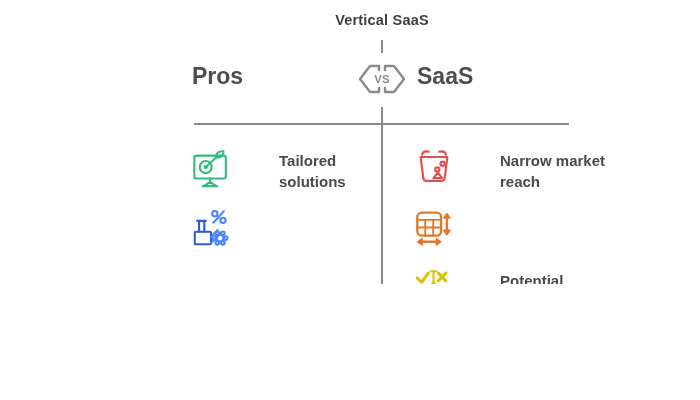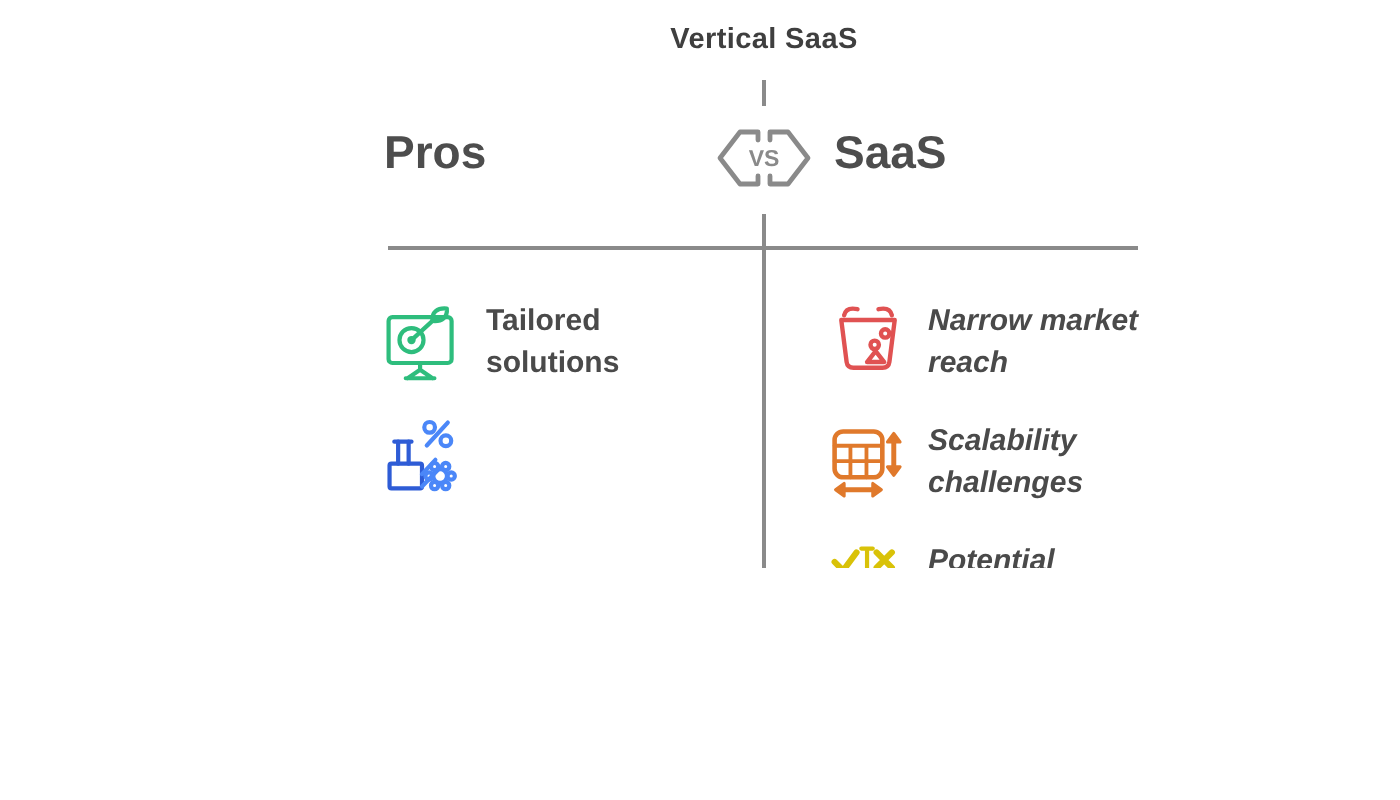--- a/index.html
+++ b/index.html
@@ -15,29 +15,29 @@
   .vline{position:absolute;left:349px;top:40px;width:2px;height:343px;background:#8a8a8a;z-index:1;}
   .hline{position:absolute;left:162px;top:123px;width:375px;height:2px;background:#8a8a8a;z-index:1;}
   .badge-back{position:absolute;left:344px;top:53px;width:12px;height:54px;background:#fff;z-index:2;}
   .badge{position:absolute;left:324px;top:59px;width:52px;height:40px;z-index:3;}
   .heading{
     position:absolute;top:63px;width:140px;text-align:left;
     font-size:23px;font-weight:bold;color:#4d4d4d;
   }
   .heading.pros{left:160px;}
   .heading.cons{left:385px;}
-  .item{position:absolute;display:flex;align-items:flex-end;z-index:2;}
+  .item{position:absolute;display:flex;align-items:flex-start;z-index:2;gap:36px;}
   .item .icon{width:42px;height:42px;flex:0 0 42px;display:block;}
   .item .icon svg{display:block;width:42px;height:42px;}
   .item .label{
     padding-top:3px;font-size:15px;font-weight:bold;line-height:21px;
     color:#4a4a4a;white-space:pre-line;
   }
   .item.left .label{margin-left:11px;}
-  .item.right .label{margin-left:9px;font-style:italic;}
+  .item.right .label{margin-left:9px;}
   svg{fill:none;}
   svg text{font-family:"Liberation Sans", sans-serif;}
 </style>
 </head>
 <body>
 
 <div class="canvas">
 
   <div class="title">Vertical SaaS</div>
 
@@ -118,22 +118,20 @@
         <rect x="4.5" y="6" width="25" height="24" rx="4.5"></rect>
         <path d="M4.5 13.5 H29.5 M4.5 21.5 H29.5 M12.8 13.5 V30 M21.2 13.5 V30" stroke-width="2"></path>
         <path d="M35.5 9.5 V26.5" stroke-width="2.6"></path>
         <path d="M32.2 11.5 L35.5 7 L38.8 11.5 Z" fill="#e0792b" stroke-width="1.6"></path>
         <path d="M32.2 24.5 L35.5 29 L38.8 24.5 Z" fill="#e0792b" stroke-width="1.6"></path>
         <path d="M7.5 36.5 H26.5" stroke-width="2.6"></path>
         <path d="M9.5 33.2 L5 36.5 L9.5 39.8 Z" fill="#e0792b" stroke-width="1.6"></path>
         <path d="M24.5 33.2 L29 36.5 L24.5 39.8 Z" fill="#e0792b" stroke-width="1.6"></path>
       </svg>
     </span>
-    <span class="label">Scalability
-challenges</span>
   </div>
 
   <div class="item right" style="left:381px;top:267px">
     <span class="icon">
       <svg viewBox="0 0 44 44" stroke="#d9c208" stroke-width="2.2" stroke-linecap="round" stroke-linejoin="round">
         <path d="M4.5 11.5 L9 16 L16 6.5" stroke-width="3.2"></path>
         <path d="M26.5 6.5 L34.5 14.5 M34.5 6.5 L26.5 14.5" stroke-width="3.2"></path>
         <path d="M18.5 4.5 H24.5 M21.5 4.5 V16"></path>
         <path d="M21.5 16 L28.5 23 L21.5 30 L14.5 23 Z"></path>
         <path d="M15.5 25 H7 V31.5"></path>

